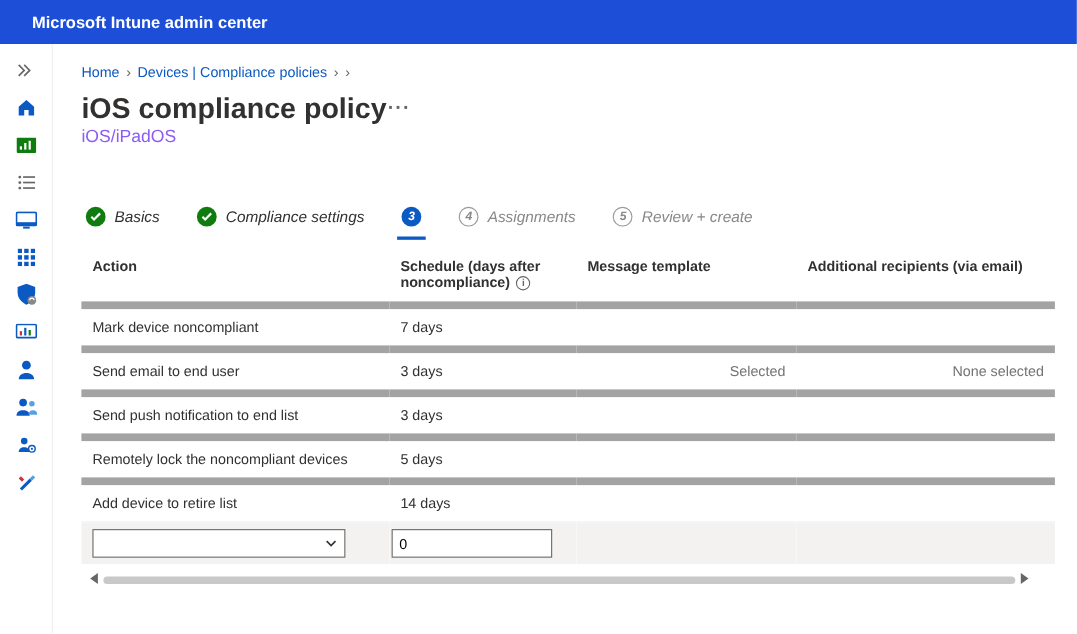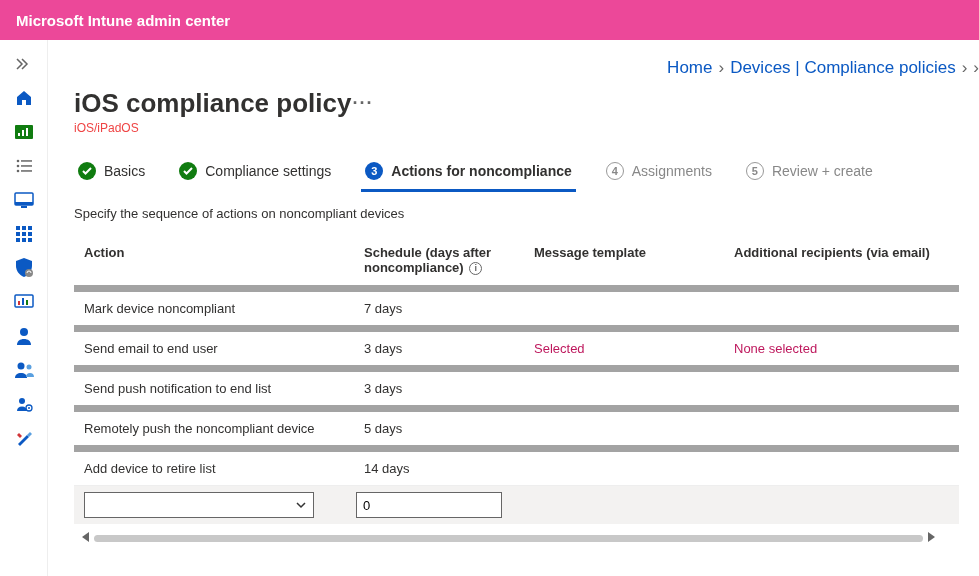--- a/index.html
+++ b/index.html
@@ -1,46 +1,46 @@
 <!DOCTYPE html>
 <html><head>
 <meta charset="utf-8">
 <style>
   * { box-sizing: border-box; margin: 0; padding: 0; }
   body { font-family: "Segoe UI", -apple-system, BlinkMacSystemFont, sans-serif; font-size: 13px; color: #323130; background: #fff; width: 979px; height: 576px; overflow: hidden; }
-  .header-bar { background: #ec4899; color: #fff; height: 40px; display: flex; align-items: center; padding: 0 16px; font-size: 15px; font-weight: 600; }
+  .header-bar { background: #1d4ed8; color: #fff; height: 40px; display: flex; align-items: center; padding: 0 29px; font-size: 15px; font-weight: 600; }
   .layout { display: flex; height: calc(576px - 40px); }
   .sidebar { width: 48px; background: #fff; border-right: 1px solid #eee; display: flex; flex-direction: column; align-items: center; padding-top: 14px; gap: 14px; }
   .sidebar .icon { width: 20px; height: 20px; display: flex; align-items: center; justify-content: center; cursor: pointer; }
   .main { flex: 1; padding: 18px 0 0 26px; overflow: hidden; }
-  .breadcrumb { font-size: 17px; margin-bottom: 10px; display: flex; align-items: center; gap: 6px; flex-wrap: wrap; justify-content: flex-end; }
+  .breadcrumb { font-size: 13px; margin-bottom: 10px; display: flex; align-items: center; gap: 6px; flex-wrap: wrap; }
   .breadcrumb a { color: #0b59c3; text-decoration: none; cursor: pointer; }
   .breadcrumb .sep { color: #666; }
   .page-title { font-size: 26px; font-weight: 600; display: flex; align-items: center; gap: 1px; }
   .ellipsis { color: #666; font-size: 18px; cursor: pointer; letter-spacing:1px;}
-  .subtitle { font-size: 12px; color: #ef4444; margin-top: 2px; margin-bottom: 17px; }
+  .subtitle { font-size: 16px; color: #8b5cf6; margin-top: 2px; margin-bottom: 44px; }
   .tab-steps { display: flex; align-items: center; gap: 26px; margin-bottom: 10px; }
-  .step { display: flex; align-items: center; gap: 8px; padding: 10px 4px 12px 4px; font-size: 14px; cursor: pointer; position: relative; }
+  .step { display: flex; align-items: center; gap: 8px; padding: 10px 4px 12px 4px; font-size: 14px; cursor: pointer; position: relative; font-style: italic; }
   .step .badge { width: 18px; height: 18px; border-radius: 50%; display: flex; align-items: center; justify-content: center; font-size: 11px; font-weight: 600; }
   .step.done .badge { background: #107c10; color: #fff; }
   .step.active .badge { background: #0b59c3; color: #fff; }
   .step.active { color: #323130; font-weight: 600; }
   .step.active::after { content: ""; position: absolute; left: 0; right: 0; bottom: 0; height: 3px; background: #0b59c3; }
   .step.pending { color: #888; }
   .step.pending .badge { border: 1px solid #999; color: #888; background: #fff; }
   .instruction { font-size: 13px; margin: 14px 0 18px 0; }
   .table-wrap { padding-right: 20px; }
   table { width: 100%; border-collapse: collapse; font-size: 13px; table-layout: fixed; }
   th { text-align: left; font-weight: 600; padding: 6px 10px 10px 10px; vertical-align: top; }
   th.schedule-col { width: 170px; }
   th.action-col { width: 280px; }
   th.msg-col { width: 200px; }
   .info-icon { display:inline-block; width:13px; height:13px; border:1px solid #666; border-radius:50%; font-size:9px; line-height:11px; text-align:center; color:#666; margin-left:2px; vertical-align:middle;}
   td { padding: 9px 10px; border-top: 7px solid #a3a3a3; vertical-align: middle; white-space: nowrap; overflow:hidden; text-overflow:ellipsis;}
-  td.link { color: #be185d; cursor: pointer; }
+  td.link { color: #737373; cursor: pointer; text-align: right; }
   .input-row td { padding: 6px 2px; border-top: 1px solid #eee; background:#f3f2f1;}
   .select-box { width: 230px; height: 26px; border: 1px solid #666; background: #fff; display: flex; align-items: center; justify-content: flex-end; padding: 0 6px; cursor: pointer; margin-left:8px;}
   .num-input { width: 146px; height: 26px; border: 1px solid #666; padding: 0 6px; font-size: 13px; background:#fff;}
   .hscroll { margin: 6px 24px 0 8px; position: relative; height: 16px; }
   .hscroll-track { position:absolute; left:12px; right:12px; top:5px; height:7px; background:#c8c8c8; border-radius:4px;}
   .hscroll-arrow { position:absolute; top:2px; width:0; height:0; border-top:5px solid transparent; border-bottom:5px solid transparent; cursor:pointer;}
   .hscroll-arrow.left { left:0; border-right:7px solid #666; }
   .hscroll-arrow.right { right:0; border-left:7px solid #666; }
   svg { display:block; }
 </style>
@@ -177,33 +177,31 @@
       <div class="step done">
         <span class="badge">
           <svg width="10" height="10" viewBox="0 0 10 10">
               <path d="M1 5l2.5 2.5L9 2" stroke="#fff" stroke-width="2" fill="none"></path>
             </svg>
         </span>
         <span>Compliance settings</span>
       </div>
       <div class="step active">
         <span class="badge">3</span>
-        <span>Actions for noncompliance</span>
       </div>
       <div class="step pending">
         <span class="badge">4</span>
         <span>Assignments</span>
       </div>
       <div class="step pending">
         <span class="badge">5</span>
         <span>Review + create</span>
       </div>
     </div>
 
-    <div class="instruction">Specify the sequence of actions on noncompliant devices</div>
 
     <div class="table-wrap">
       <table>
         <thead>
           <tr>
             <th class="action-col">Action</th>
             <th class="schedule-col">
               <span>Schedule (days after noncompliance)</span>
               <span class="info-icon">i</span>
             </th>
@@ -224,21 +222,21 @@
             <td class="link">Selected</td>
             <td class="link">None selected</td>
           </tr>
           <tr>
             <td>Send push notification to end list</td>
             <td>3 days</td>
             <td></td>
             <td></td>
           </tr>
           <tr>
-            <td>Remotely push the noncompliant device</td>
+            <td>Remotely lock the noncompliant devices</td>
             <td>5 days</td>
             <td></td>
             <td></td>
           </tr>
           <tr>
             <td>Add device to retire list</td>
             <td>14 days</td>
             <td></td>
             <td></td>
           </tr>

